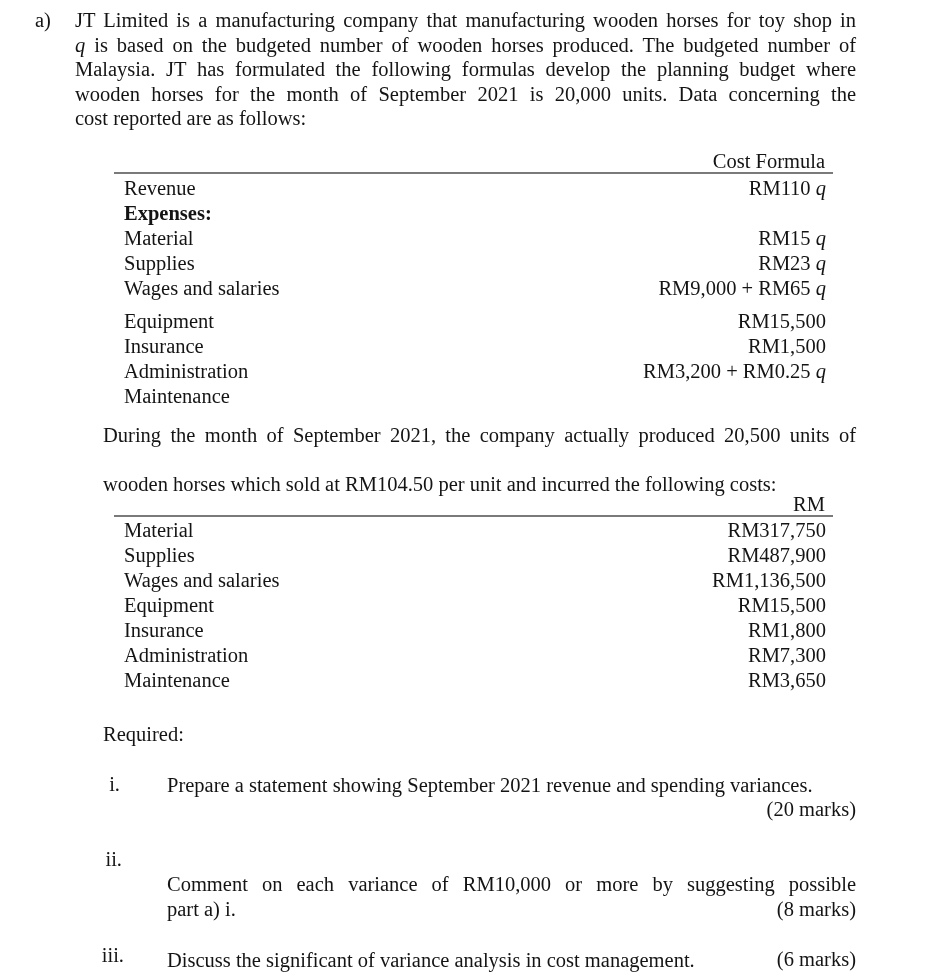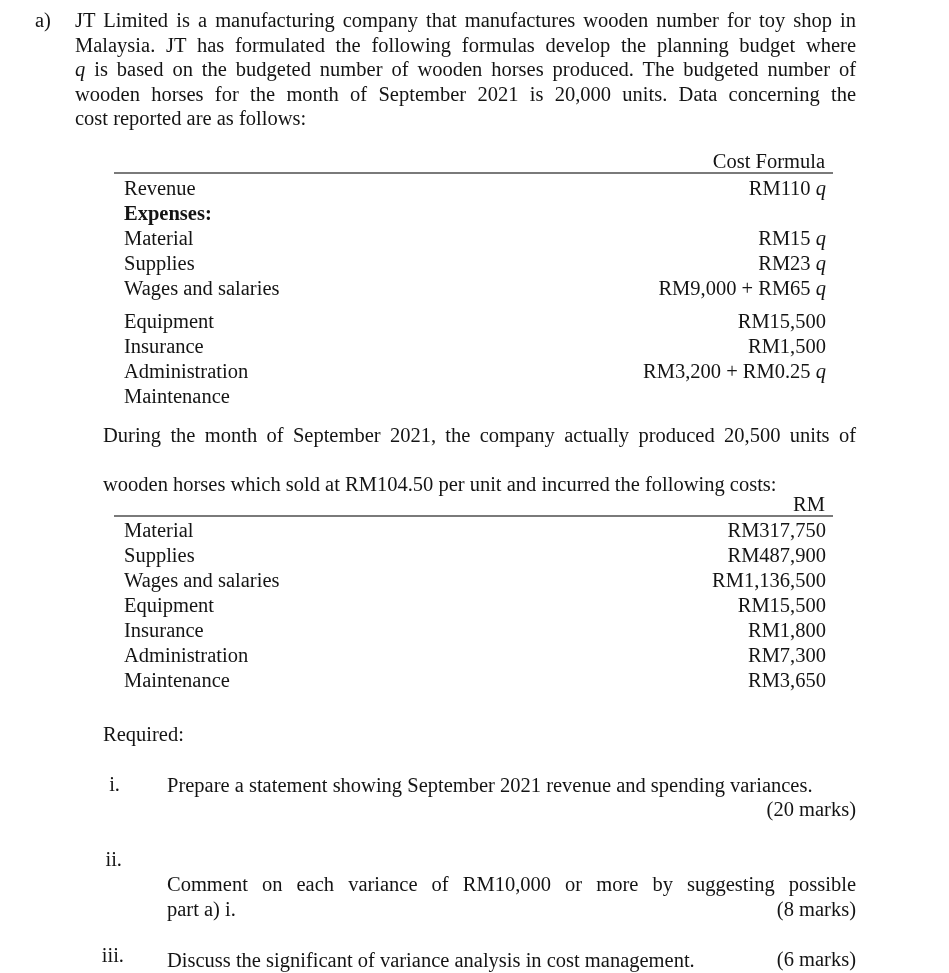--- a/index.html
+++ b/index.html
@@ -34,23 +34,23 @@
   .item .line { display: block; white-space: nowrap; text-align: justify; text-align-last: justify; }
   .item .line.left { text-align-last: left; }
   .marks { position: absolute; right: 93px; }
 </style>
 </head>
 <body>
 
 <div class="label-a">a)</div>
 
 <div class="para">
-  <span class="line">JT Limited is a manufacturing company that manufactures wooden number for toy shop in</span>
+  <span class="line">JT Limited is a manufacturing company that manufacturing wooden horses for toy shop in</span>
+  <span class="line"><span class="q">q</span> <span>is based on the budgeted number of wooden horses produced. The budgeted number of</span></span>
   <span class="line">Malaysia. JT has formulated the following formulas develop the planning budget where</span>
-  <span class="line"><span class="q">q</span> <span>is based on the budgeted number of wooden horses produced. The budgeted number of</span></span>
   <span class="line">wooden horses for the month of September 2021 is 20,000 units. Data concerning the</span>
   <span class="line last">cost reported are as follows:</span>
 </div>
 
 <div>
   <div class="th" style="top:150px;">Cost Formula</div>
   <div class="rule" style="top:172px;"></div>
 
   <div class="row" style="top:176px;">
     <span class="lbl">Revenue</span>

